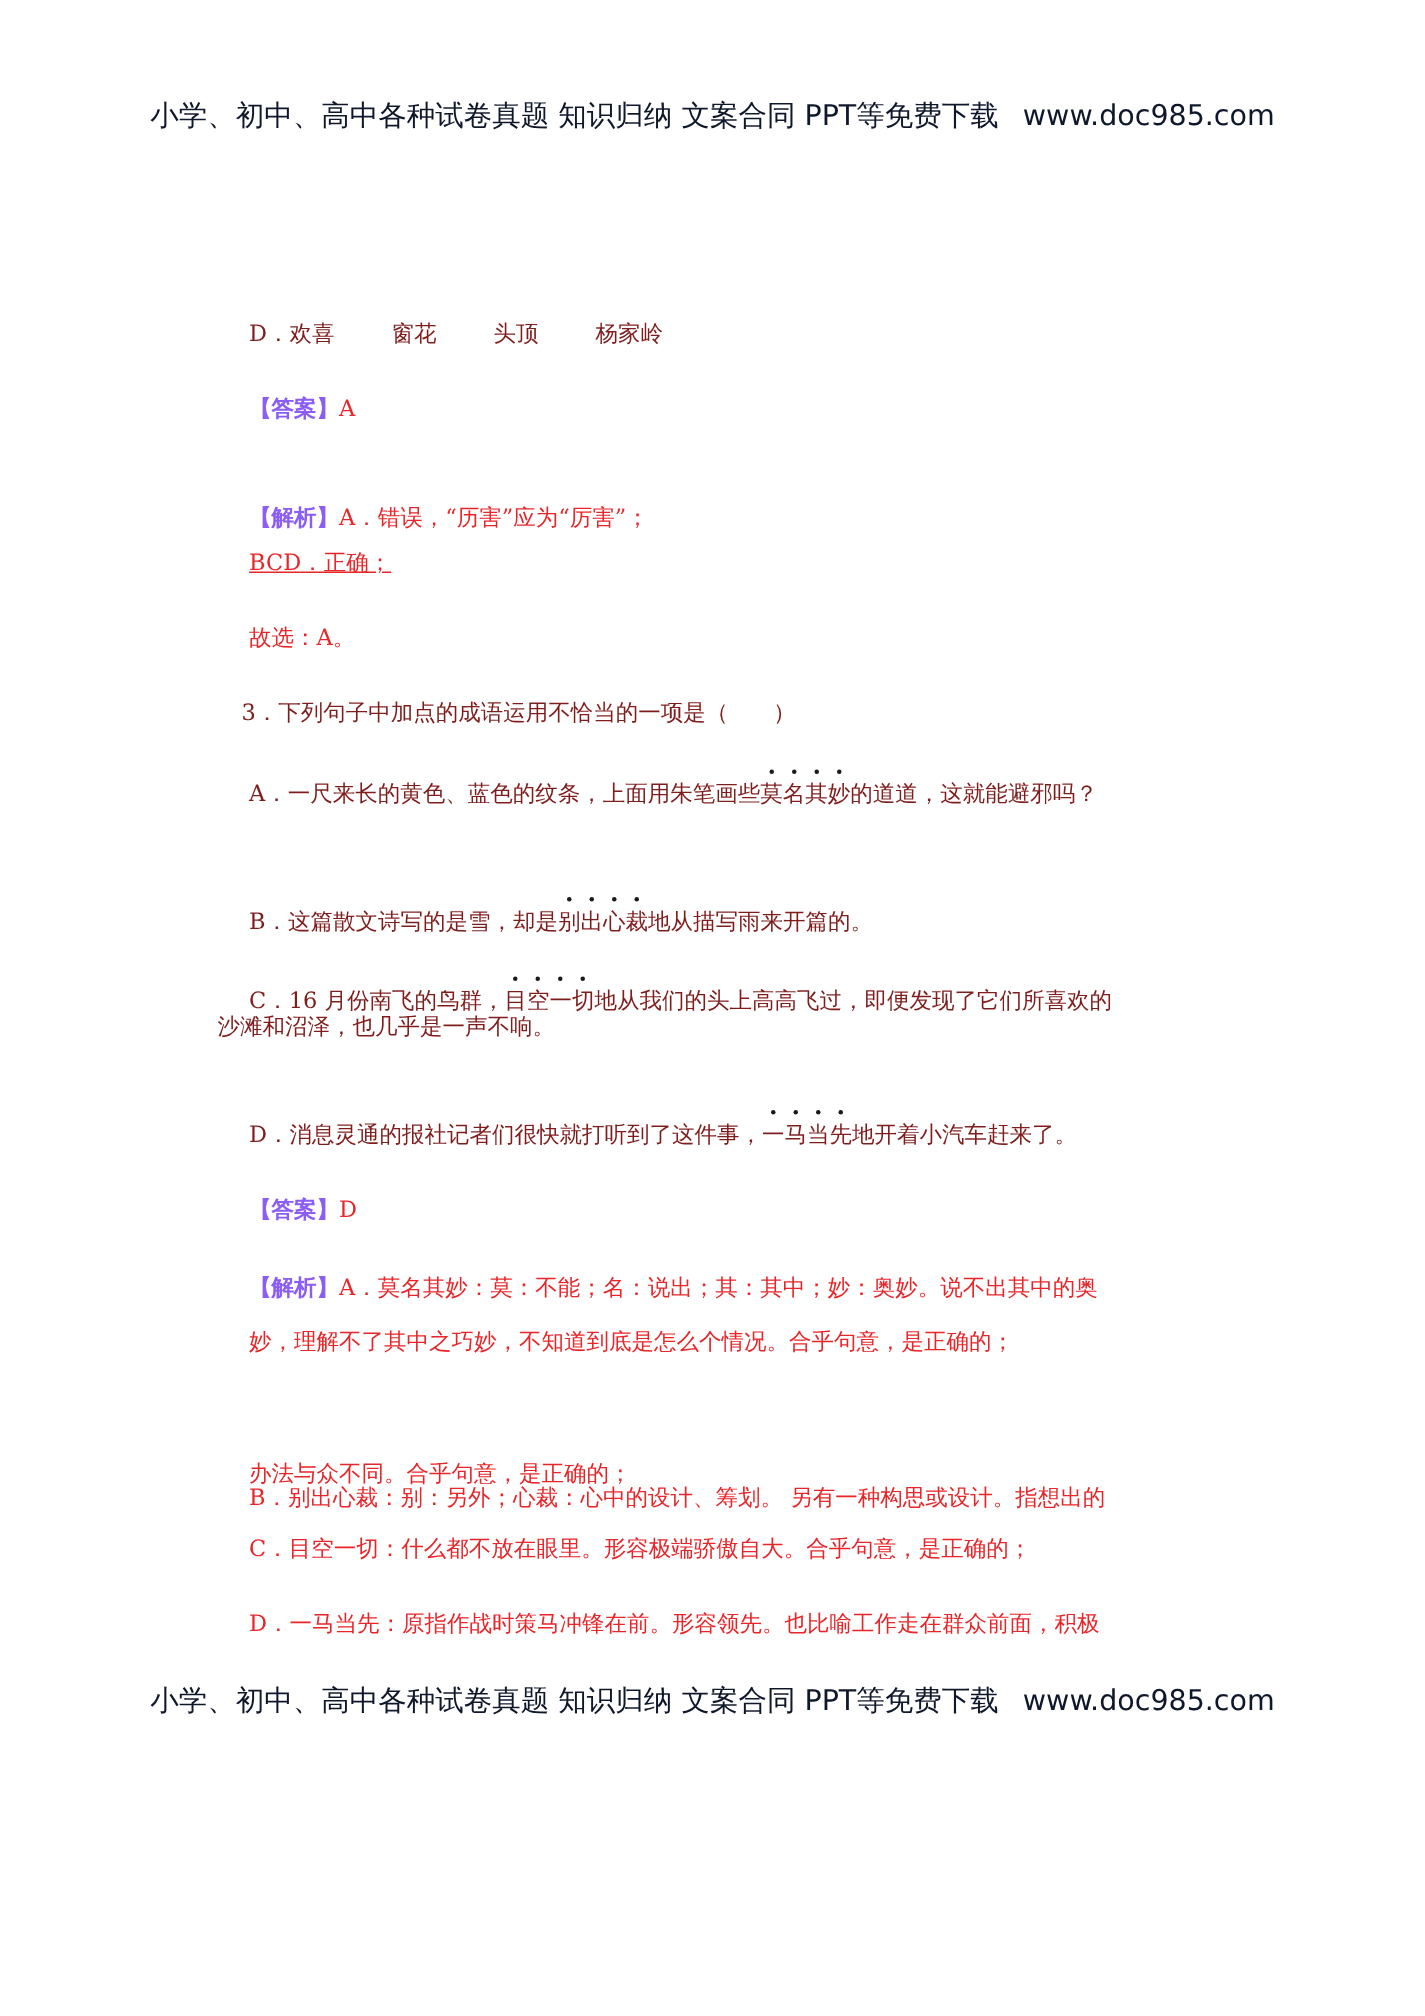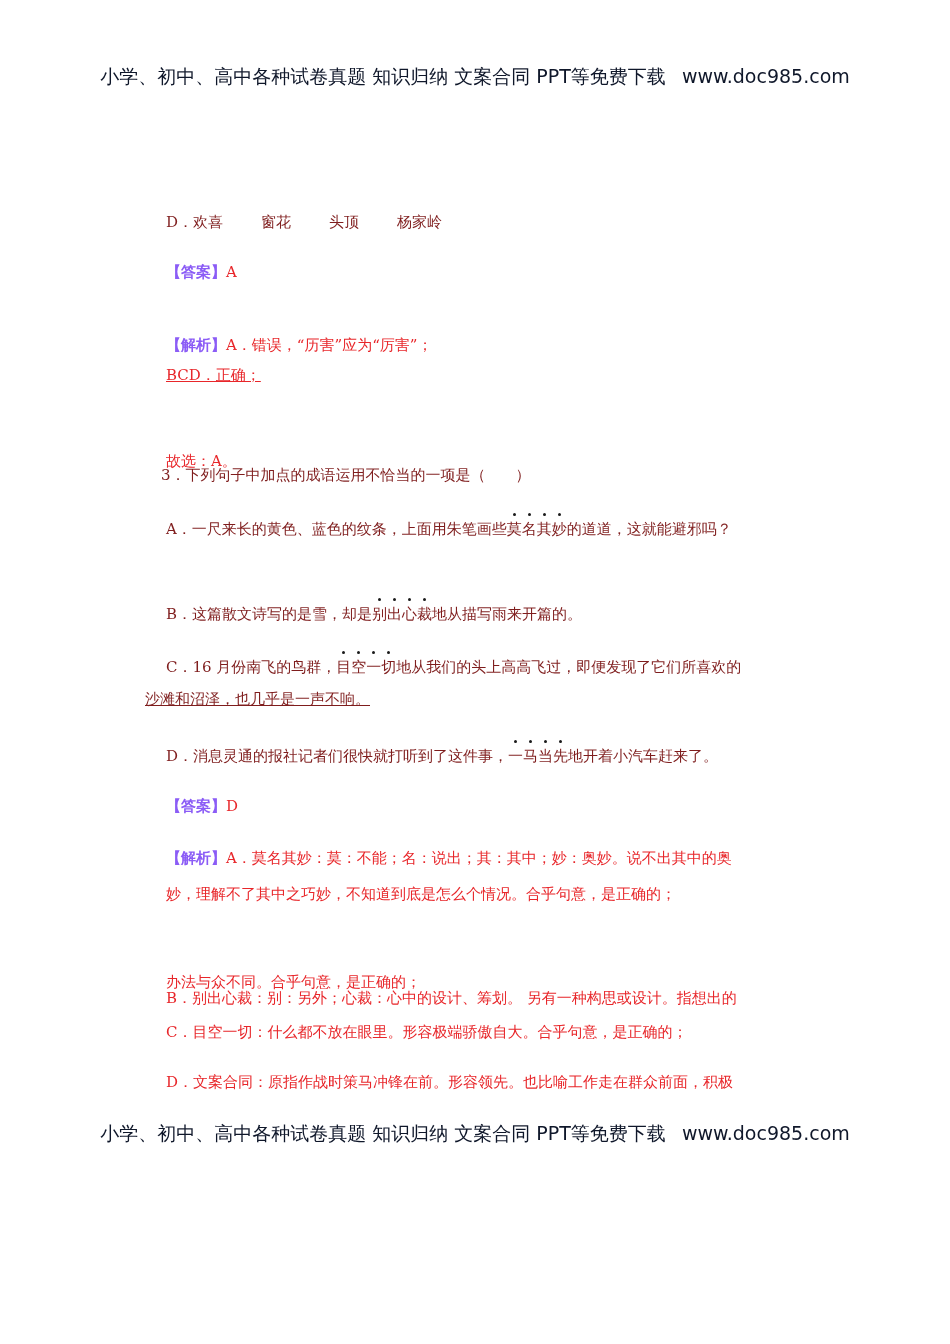--- a/index.html
+++ b/index.html
@@ -75,53 +75,53 @@
 </div>
 
 <div class="line red" style="left:166px; top:262px;">
   <span class="bracket">【答案】</span><span>A</span>
 </div>
 
 <div class="line red" style="left:166px; top:315px;margin-top:20px;">
   <span class="bracket">【解析】</span><span>A．错误，“历害”应为“厉害”；</span>
 </div>
 <div class="line red" style="left:166px; top:365px;text-decoration:underline;">BCD．正确；</div>
-<div class="line red" style="left:166px; top:415px;margin-top:36px;">故选：A。</div>
+<div class="line red" style="left:166px; top:415px;">故选：A。</div>
 
 <div class="line black" style="left:145px; top:465px;margin-left:16px;">3．下列句子中加点的成语运用不恰当的一项是（　　）</div>
 
 <div class="line black" style="left:166px; top:519px;">
   <span>A．一尺来长的黄色、蓝色的纹条，上面用朱笔画些</span><span class="dotted"><span class="ch">莫</span><span class="ch">名</span><span class="ch">其</span><span class="ch">妙</span></span><span>的道道，这就能避邪吗？</span>
 </div>
 
 <div class="line black" style="left:166px; top:604px;">
   <span>B．这篇散文诗写的是雪，却是</span><span class="dotted"><span class="ch">别</span><span class="ch">出</span><span class="ch">心</span><span class="ch">裁</span></span><span>地从描写雨来开篇的。</span>
 </div>
 
 <div class="line black" style="left:166px; top:657px;">
   <span>C．16 月份南飞的鸟群，</span><span class="dotted"><span class="ch">目</span><span class="ch">空</span><span class="ch">一</span><span class="ch">切</span></span><span>地从我们的头上高高飞过，即便发现了它们所喜欢的</span>
 </div>
-<div class="line black" style="left:145px; top:689px;text-decoration:underline;">沙滩和沼泽，也几乎是一声不响。</div>
+<div class="line black" style="left:145px; top:674px;">沙滩和沼泽，也几乎是一声不响。</div>
 
 <div class="line black" style="left:166px; top:746px;">
   <span>D．消息灵通的报社记者们很快就打听到了这件事，</span><span class="dotted"><span class="ch">一</span><span class="ch">马</span><span class="ch">当</span><span class="ch">先</span></span><span>地开着小汽车赶来了。</span>
 </div>
 
 <div class="line red" style="left:166px; top:796px;">
   <span class="bracket">【答案】</span><span>D</span>
 </div>
 
 <div class="line red" style="left:166px; top:848px;">
   <span class="bracket">【解析】</span><span>A．莫名其妙：莫：不能；名：说出；其：其中；妙：奥妙。说不出其中的奥</span>
 </div>
 <div class="line red" style="left:166px; top:884px;text-align:center;">妙，理解不了其中之巧妙，不知道到底是怎么个情况。合乎句意，是正确的；</div>
 
 <div class="line red" style="left:166px; top:988px;">B．别出心裁：别：另外；心裁：心中的设计、筹划。 另有一种构思或设计。指想出的</div>
 <div class="line red" style="left:166px; top:972px;">办法与众不同。合乎句意，是正确的；</div>
 
 <div class="line red" style="left:166px; top:1022px;">C．目空一切：什么都不放在眼里。形容极端骄傲自大。合乎句意，是正确的；</div>
 
-<div class="line red" style="left:166px; top:1072px;">D．文案合同：原指作战时策马冲锋在前。形容领先。也比喻工作走在群众前面，积极</div>
+<div class="line red" style="left:166px; top:1072px;">D．一马当先：原指作战时策马冲锋在前。形容领先。也比喻工作走在群众前面，积极</div>
 
 <div class="banner bottom">
   <span>小学、初中、高中各种试卷真题 知识归纳 文案合同 PPT等免费下载</span>
   <span class="url">www.doc985.com</span>
 </div>
 
 </body></html>

